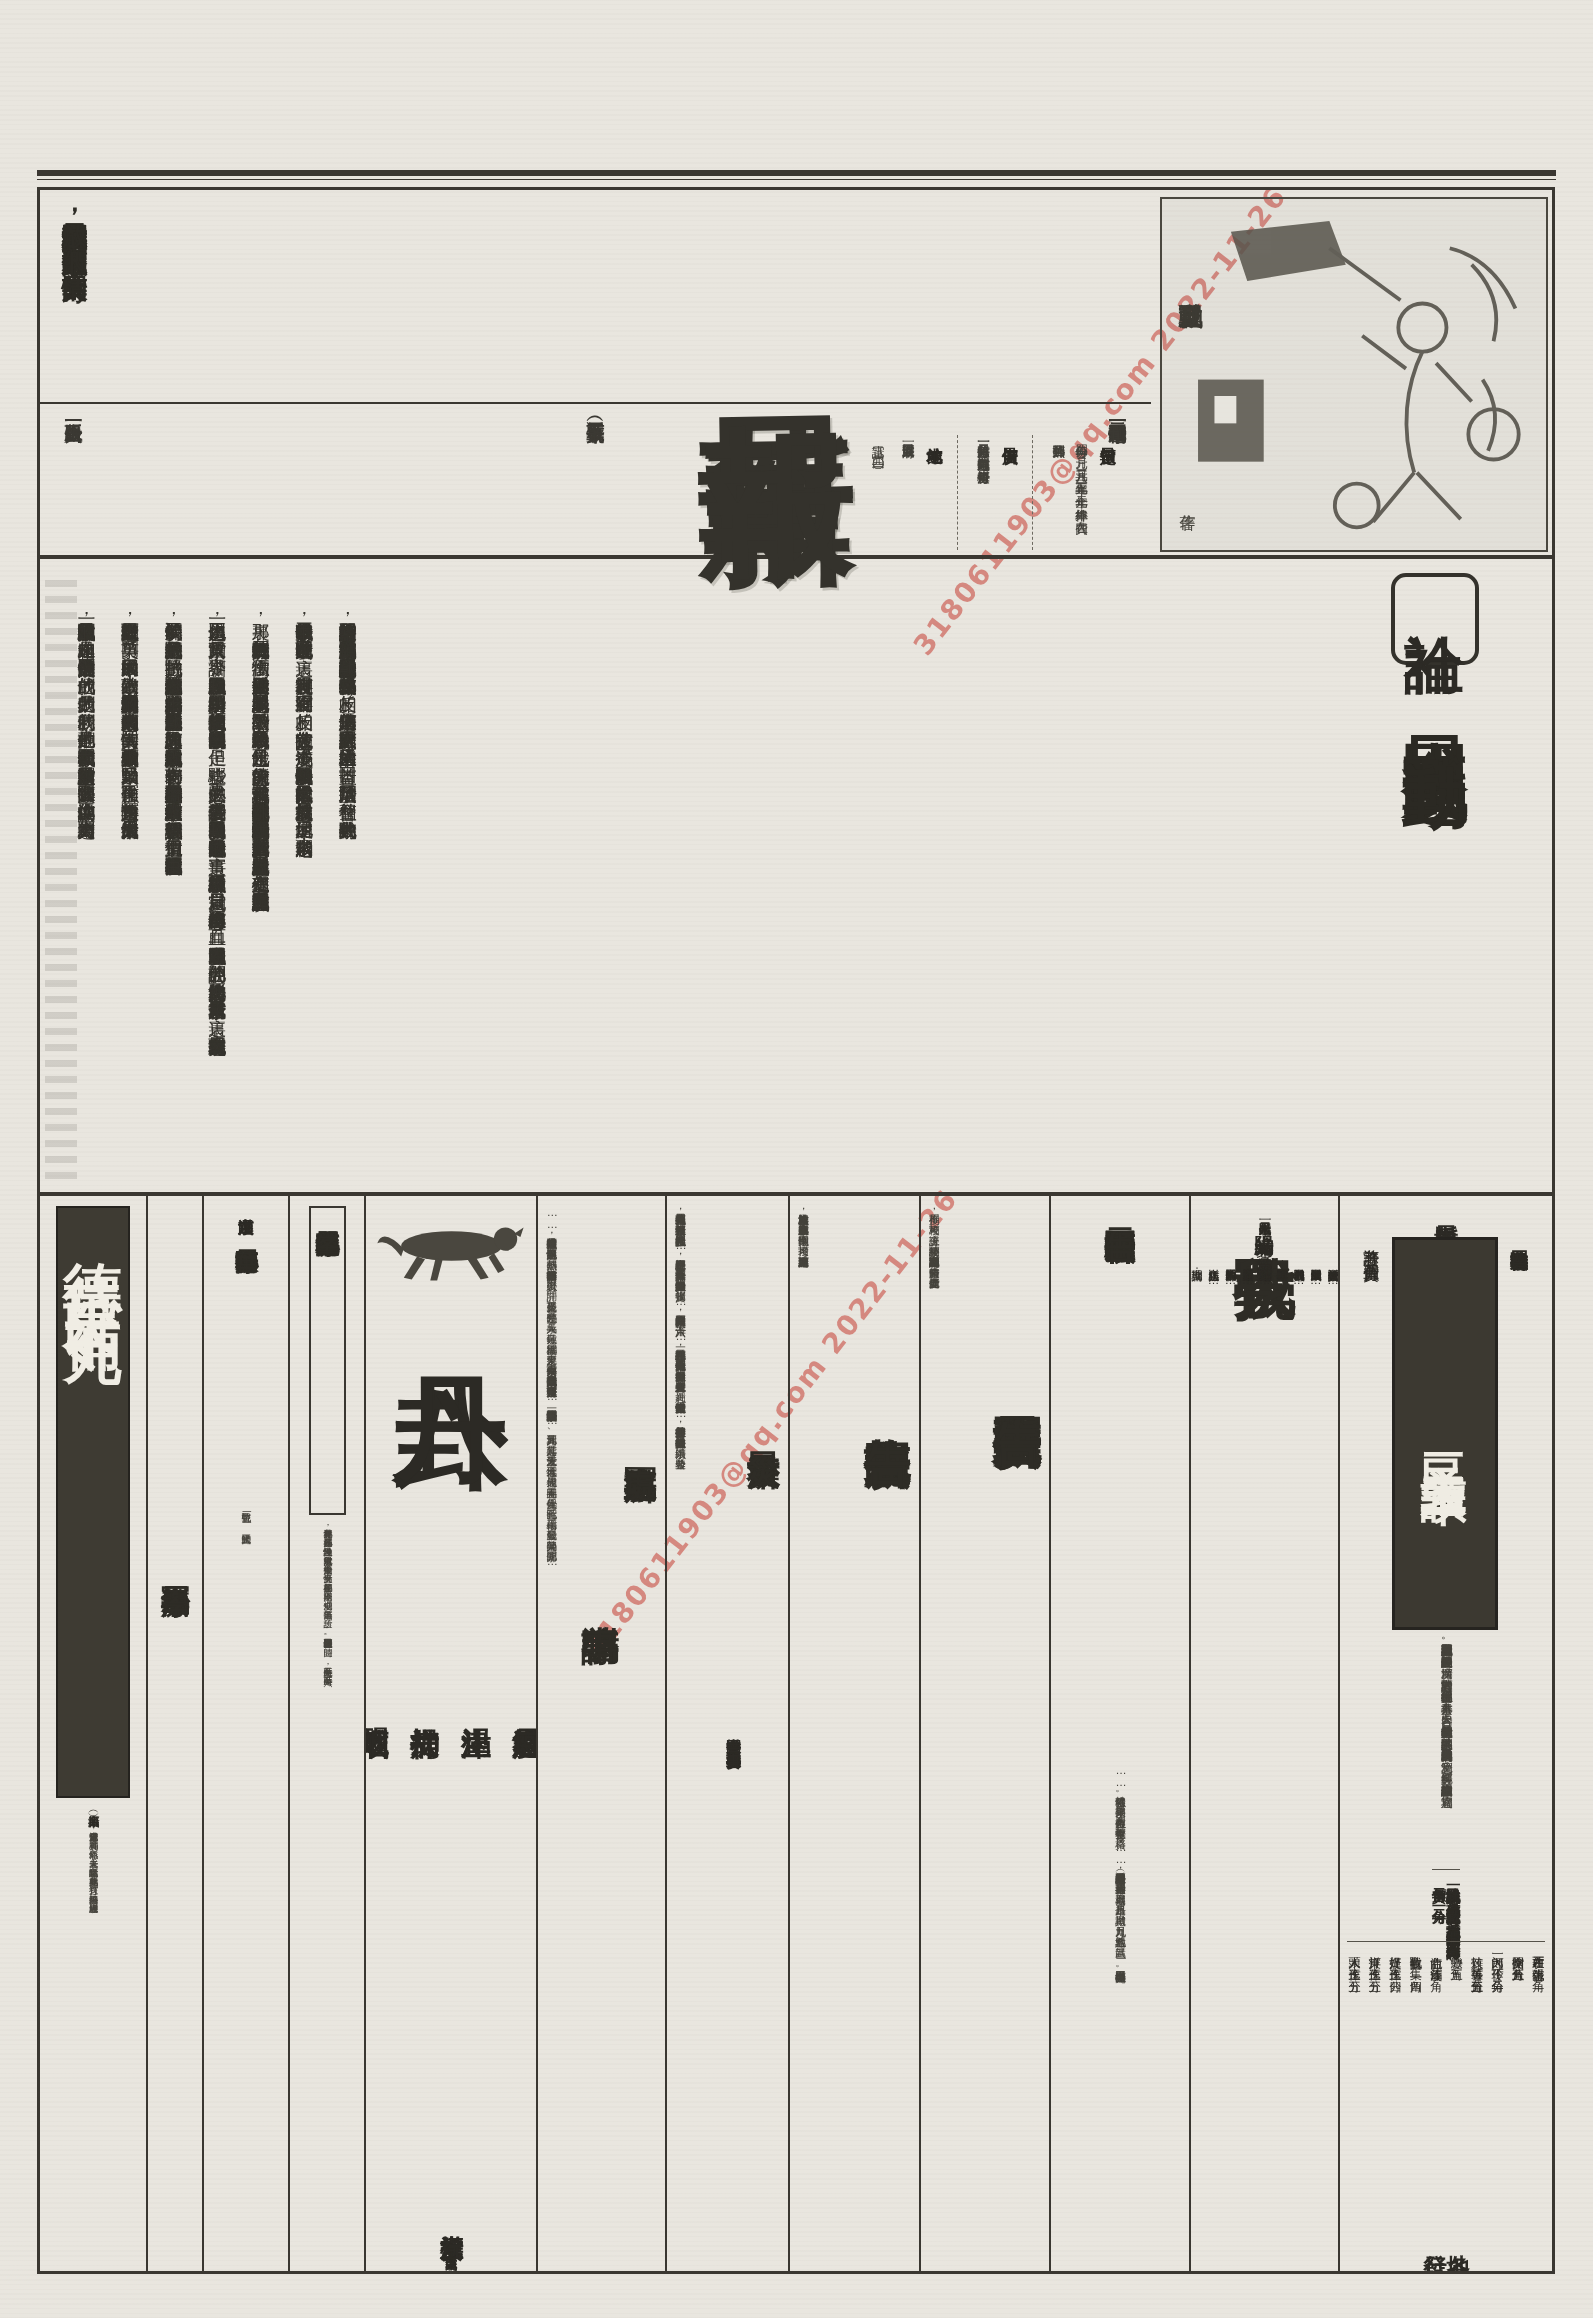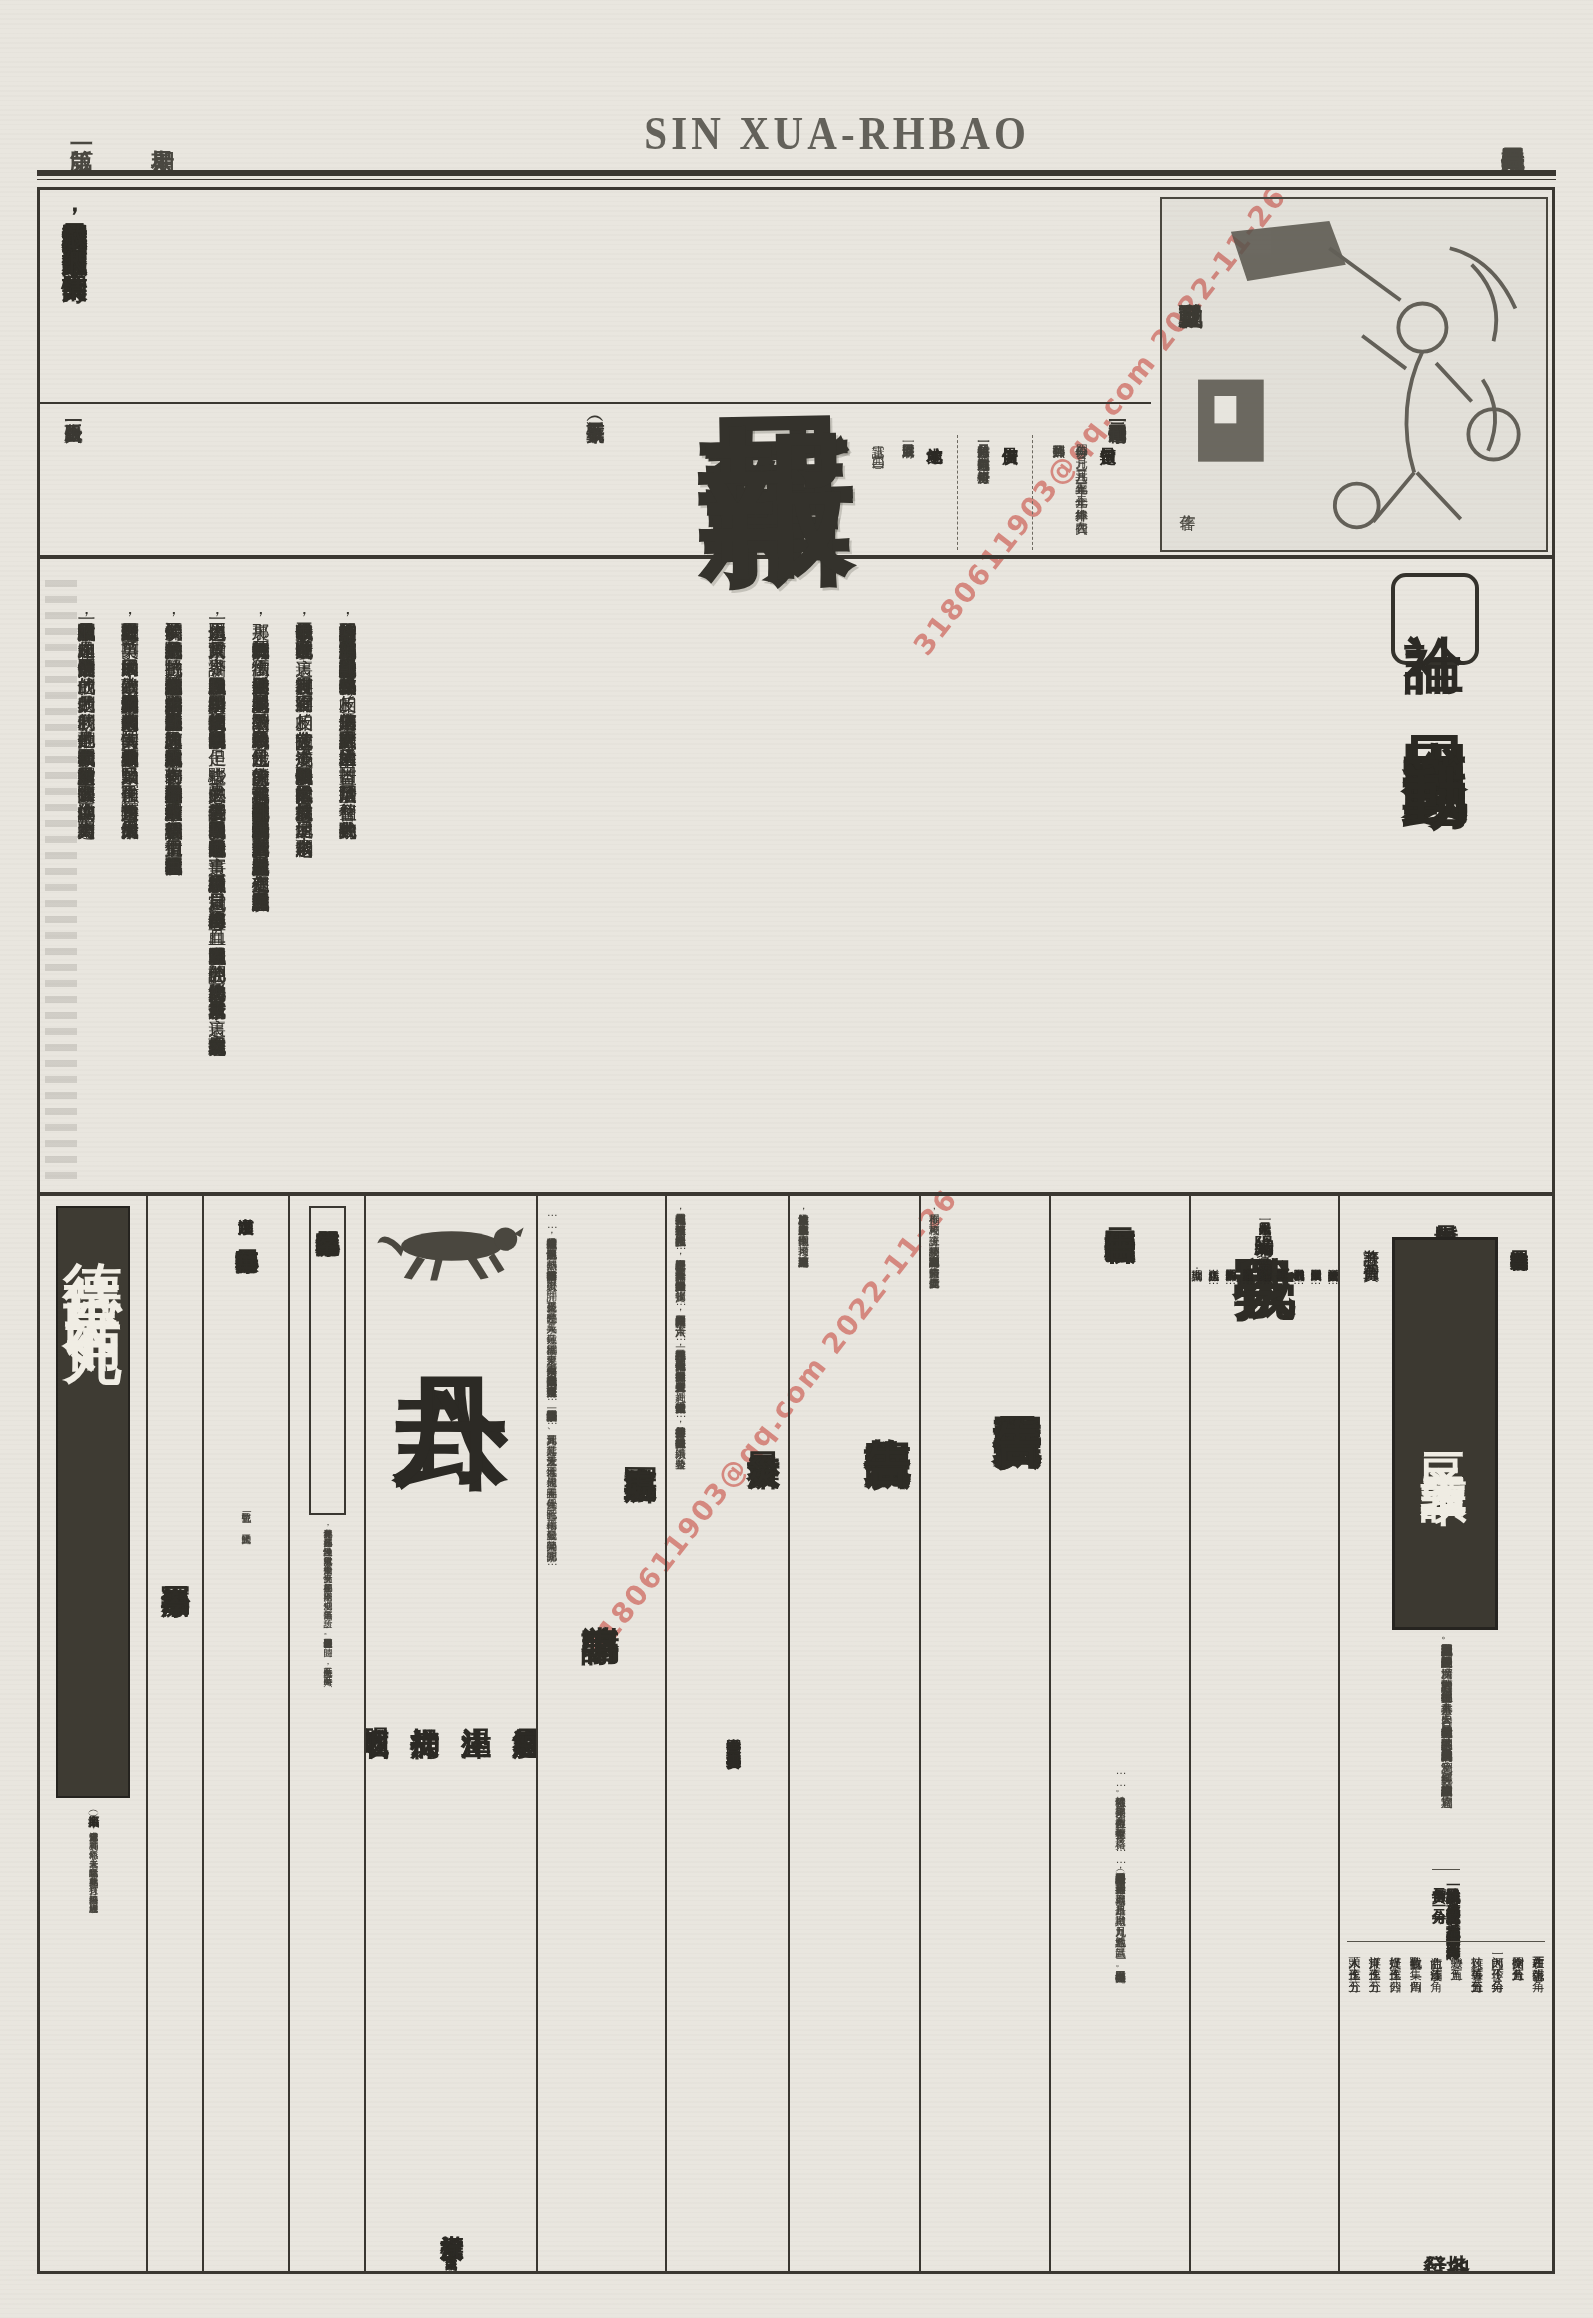--- a/index.html
+++ b/index.html
@@ -139,28 +139,20 @@
 </style>
 </head>
 <body>
 
 <div class="page">
 
   <div class="watermark wm1">3180611903@qq.com 2022-11-26</div>
   <div class="watermark wm2">3180611903@qq.com 2022-11-26</div>
   <div class="edge-bleed"></div>
 
-  <div class="topstrip">
-    <span class="rtl">中華民國二十七年九月三日</span>
-    <span class="roman">SIN XUA-RHBAO</span>
-    <span class="left-group">
-      <span class="rtl">星期六</span>
-      <span class="rtl">第一版</span>
-    </span>
-  </div>
   <div class="toprule"></div>
 
   <div class="frame">
 
     <div class="top-band">
       <div class="cartoon-wrap">
         <div class="cartoon">
           <svg viewBox="0 0 690 640">
             <g fill="none" stroke="#4d4a42" stroke-width="7" opacity="0.85">
               <polygon points="120,60 300,40 330,120 150,150" fill="#57544b" stroke="none"></polygon>

